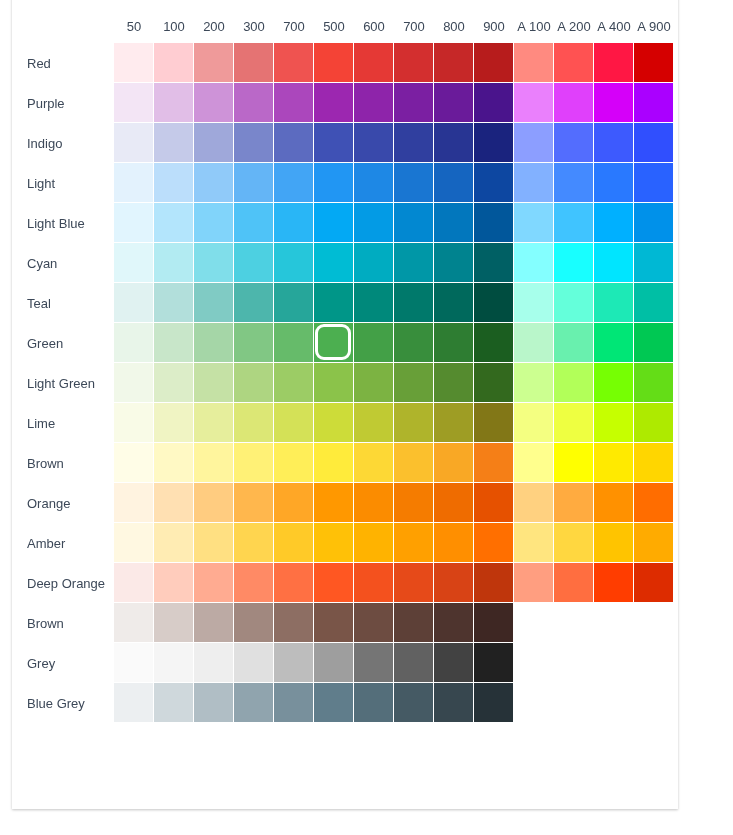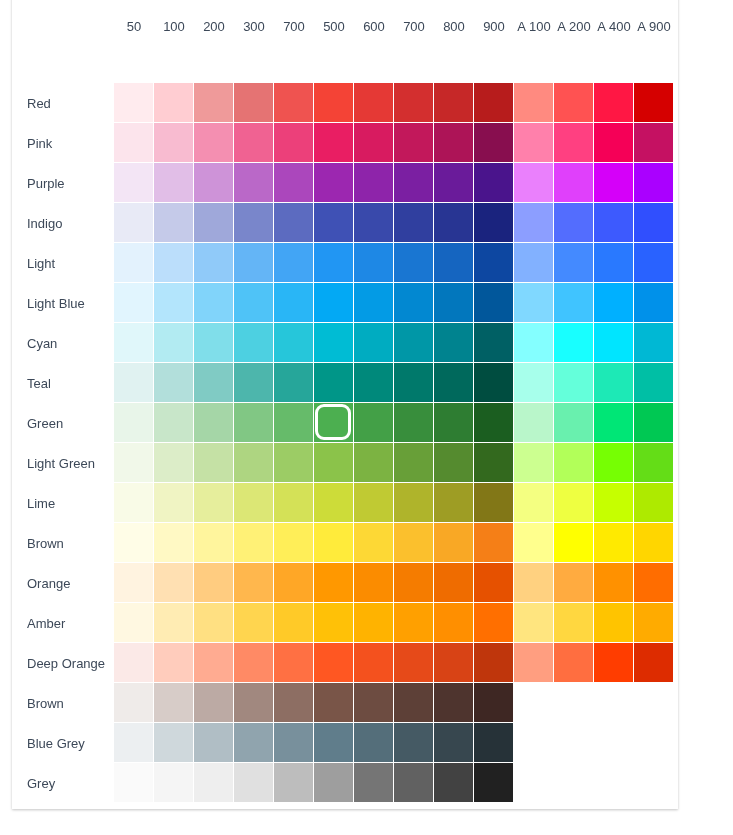--- a/index.html
+++ b/index.html
@@ -48,21 +48,20 @@
     color: #3c4858;
     letter-spacing: 0;
     white-space: nowrap;
   }
 
   
   #rows {
     position: absolute;
     left: 0;
     top: 49px;
-    margin-top: 40px;
   }
   .palette-row {
     position: relative;
     height: 40px;
     display: flex;
     align-items: stretch;
   }
   .row-label {
     width: 102px;
     padding-left: 15px;
@@ -140,39 +139,20 @@
             <div class="swatch" title="Red 700 #d32f2f" style="background: rgb(211, 47, 47);"></div>
             <div class="swatch" title="Red 800 #c62828" style="background: rgb(198, 40, 40);"></div>
             <div class="swatch" title="Red 900 #b71c1c" style="background: rgb(183, 28, 28);"></div>
             <div class="swatch" title="Red A 100 #ff8a80" style="background: rgb(255, 138, 128);"></div>
             <div class="swatch" title="Red A 200 #ff5252" style="background: rgb(255, 82, 82);"></div>
             <div class="swatch" title="Red A 400 #ff1744" style="background: rgb(255, 23, 68);"></div>
             <div class="swatch" title="Red A 700 #d50000" style="background: rgb(213, 0, 0);"></div>
           </div>
         </div>
         <div class="palette-row">
-          <div class="row-label">Pink</div>
-          <div class="swatches">
-            <div class="swatch" title="Pink 50 #fce4ec" style="background: rgb(252, 228, 236);"></div>
-            <div class="swatch" title="Pink 100 #f8bbd0" style="background: rgb(248, 187, 208);"></div>
-            <div class="swatch" title="Pink 200 #f48fb1" style="background: rgb(244, 143, 177);"></div>
-            <div class="swatch" title="Pink 300 #f06292" style="background: rgb(240, 98, 146);"></div>
-            <div class="swatch" title="Pink 400 #ec407a" style="background: rgb(236, 64, 122);"></div>
-            <div class="swatch" title="Pink 500 #e91e63" style="background: rgb(233, 30, 99);"></div>
-            <div class="swatch" title="Pink 600 #d81b60" style="background: rgb(216, 27, 96);"></div>
-            <div class="swatch" title="Pink 700 #c2185b" style="background: rgb(194, 24, 91);"></div>
-            <div class="swatch" title="Pink 800 #ad1457" style="background: rgb(173, 20, 87);"></div>
-            <div class="swatch" title="Pink 900 #880e4f" style="background: rgb(136, 14, 79);"></div>
-            <div class="swatch" title="Pink A 100 #ff80ab" style="background: rgb(255, 128, 171);"></div>
-            <div class="swatch" title="Pink A 200 #ff4081" style="background: rgb(255, 64, 129);"></div>
-            <div class="swatch" title="Pink A 400 #f50057" style="background: rgb(245, 0, 87);"></div>
-            <div class="swatch" title="Pink A 700 #c51162" style="background: rgb(197, 17, 98);"></div>
-          </div>
-        </div>
-        <div class="palette-row">
           <div class="row-label">Purple</div>
           <div class="swatches">
             <div class="swatch" title="Purple 50 #f3e5f5" style="background: rgb(243, 229, 245);"></div>
             <div class="swatch" title="Purple 100 #e1bee7" style="background: rgb(225, 190, 231);"></div>
             <div class="swatch" title="Purple 200 #ce93d8" style="background: rgb(206, 147, 216);"></div>
             <div class="swatch" title="Purple 300 #ba68c8" style="background: rgb(186, 104, 200);"></div>
             <div class="swatch" title="Purple 400 #ab47bc" style="background: rgb(171, 71, 188);"></div>
             <div class="swatch" title="Purple 500 #9c27b0" style="background: rgb(156, 39, 176);"></div>
             <div class="swatch" title="Purple 600 #8e24aa" style="background: rgb(142, 36, 170);"></div>
             <div class="swatch" title="Purple 700 #7b1fa2" style="background: rgb(123, 31, 162);"></div>
@@ -425,53 +405,53 @@
             <div class="swatch" title="Brown 700 #5d4037" style="background: rgb(93, 64, 55);"></div>
             <div class="swatch" title="Brown 800 #4e342e" style="background: rgb(78, 52, 46);"></div>
             <div class="swatch" title="Brown 900 #3e2723" style="background: rgb(62, 39, 35);"></div>
             <div class="swatch empty"></div>
             <div class="swatch empty"></div>
             <div class="swatch empty"></div>
             <div class="swatch empty"></div>
           </div>
         </div>
         <div class="palette-row">
+          <div class="row-label">Grey</div>
+          <div class="swatches">
+            <div class="swatch" title="Grey 50 #fafafa" style="background: rgb(250, 250, 250);"></div>
+            <div class="swatch" title="Grey 100 #f5f5f5" style="background: rgb(245, 245, 245);"></div>
+            <div class="swatch" title="Grey 200 #eeeeee" style="background: rgb(238, 238, 238);"></div>
+            <div class="swatch" title="Grey 300 #e0e0e0" style="background: rgb(224, 224, 224);"></div>
+            <div class="swatch" title="Grey 400 #bdbdbd" style="background: rgb(189, 189, 189);"></div>
+            <div class="swatch" title="Grey 500 #9e9e9e" style="background: rgb(158, 158, 158);"></div>
+            <div class="swatch" title="Grey 600 #757575" style="background: rgb(117, 117, 117);"></div>
+            <div class="swatch" title="Grey 700 #616161" style="background: rgb(97, 97, 97);"></div>
+            <div class="swatch" title="Grey 800 #424242" style="background: rgb(66, 66, 66);"></div>
+            <div class="swatch" title="Grey 900 #212121" style="background: rgb(33, 33, 33);"></div>
+            <div class="swatch empty"></div>
+            <div class="swatch empty"></div>
+            <div class="swatch empty"></div>
+            <div class="swatch empty"></div>
+          </div>
+        </div>
+        <div class="palette-row">
           <div class="row-label">Blue Grey</div>
           <div class="swatches">
             <div class="swatch" title="Blue Grey 50 #eceff1" style="background: rgb(236, 239, 241);"></div>
             <div class="swatch" title="Blue Grey 100 #cfd8dc" style="background: rgb(207, 216, 220);"></div>
             <div class="swatch" title="Blue Grey 200 #b0bec5" style="background: rgb(176, 190, 197);"></div>
             <div class="swatch" title="Blue Grey 300 #90a4ae" style="background: rgb(144, 164, 174);"></div>
             <div class="swatch" title="Blue Grey 400 #78909c" style="background: rgb(120, 144, 156);"></div>
             <div class="swatch" title="Blue Grey 500 #607d8b" style="background: rgb(96, 125, 139);"></div>
             <div class="swatch" title="Blue Grey 600 #546e7a" style="background: rgb(84, 110, 122);"></div>
             <div class="swatch" title="Blue Grey 700 #455a64" style="background: rgb(69, 90, 100);"></div>
             <div class="swatch" title="Blue Grey 800 #37474f" style="background: rgb(55, 71, 79);"></div>
             <div class="swatch" title="Blue Grey 900 #263238" style="background: rgb(38, 50, 56);"></div>
             <div class="swatch empty"></div>
             <div class="swatch empty"></div>
             <div class="swatch empty"></div>
             <div class="swatch empty"></div>
           </div>
         </div>
-        <div class="palette-row">
-          <div class="row-label">Grey</div>
-          <div class="swatches">
-            <div class="swatch" title="Grey 50 #fafafa" style="background: rgb(250, 250, 250);"></div>
-            <div class="swatch" title="Grey 100 #f5f5f5" style="background: rgb(245, 245, 245);"></div>
-            <div class="swatch" title="Grey 200 #eeeeee" style="background: rgb(238, 238, 238);"></div>
-            <div class="swatch" title="Grey 300 #e0e0e0" style="background: rgb(224, 224, 224);"></div>
-            <div class="swatch" title="Grey 400 #bdbdbd" style="background: rgb(189, 189, 189);"></div>
-            <div class="swatch" title="Grey 500 #9e9e9e" style="background: rgb(158, 158, 158);"></div>
-            <div class="swatch" title="Grey 600 #757575" style="background: rgb(117, 117, 117);"></div>
-            <div class="swatch" title="Grey 700 #616161" style="background: rgb(97, 97, 97);"></div>
-            <div class="swatch" title="Grey 800 #424242" style="background: rgb(66, 66, 66);"></div>
-            <div class="swatch" title="Grey 900 #212121" style="background: rgb(33, 33, 33);"></div>
-            <div class="swatch empty"></div>
-            <div class="swatch empty"></div>
-            <div class="swatch empty"></div>
-            <div class="swatch empty"></div>
-          </div>
-        </div>
       </div>
 
   </div>
 </div>
 
 </body></html>

